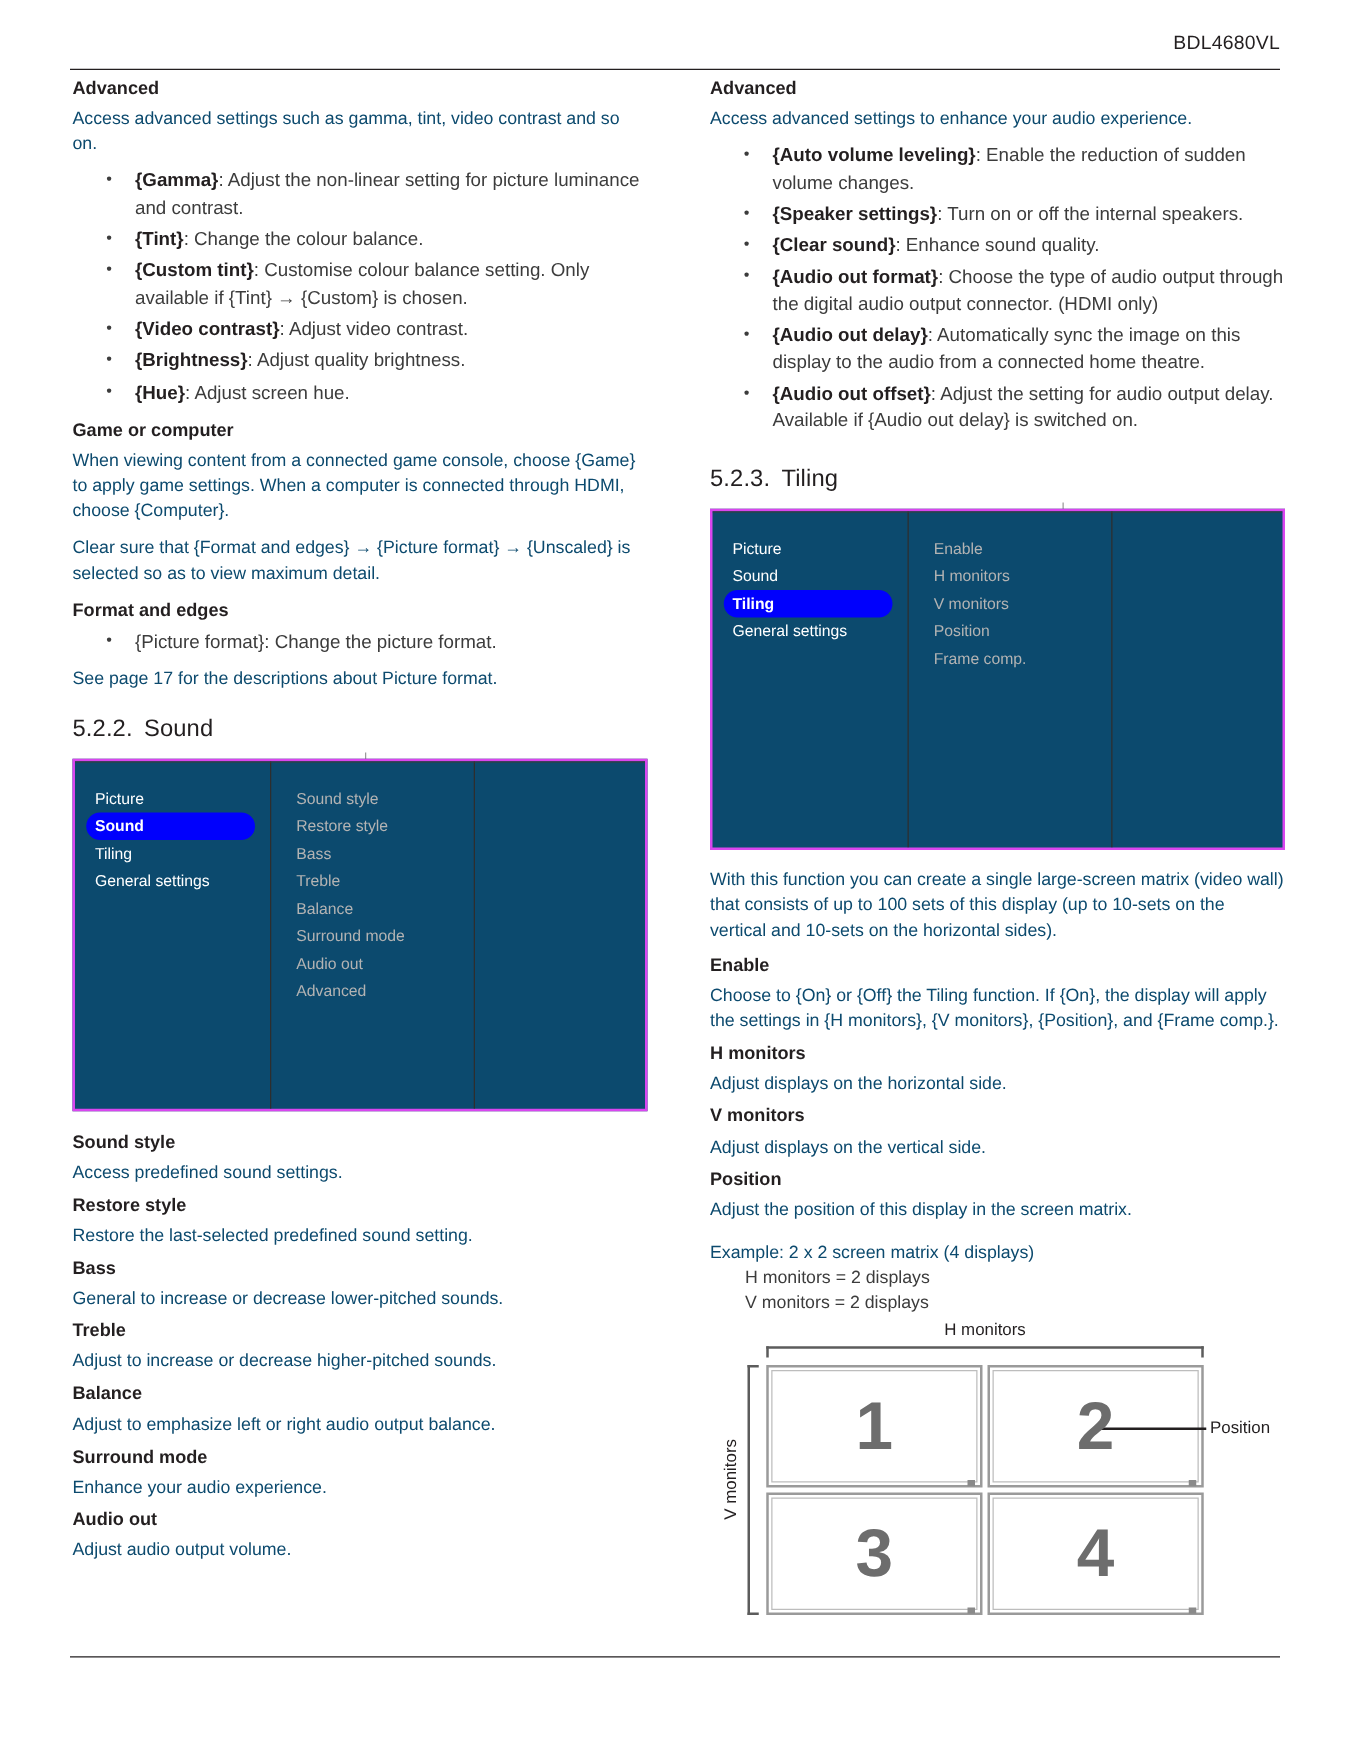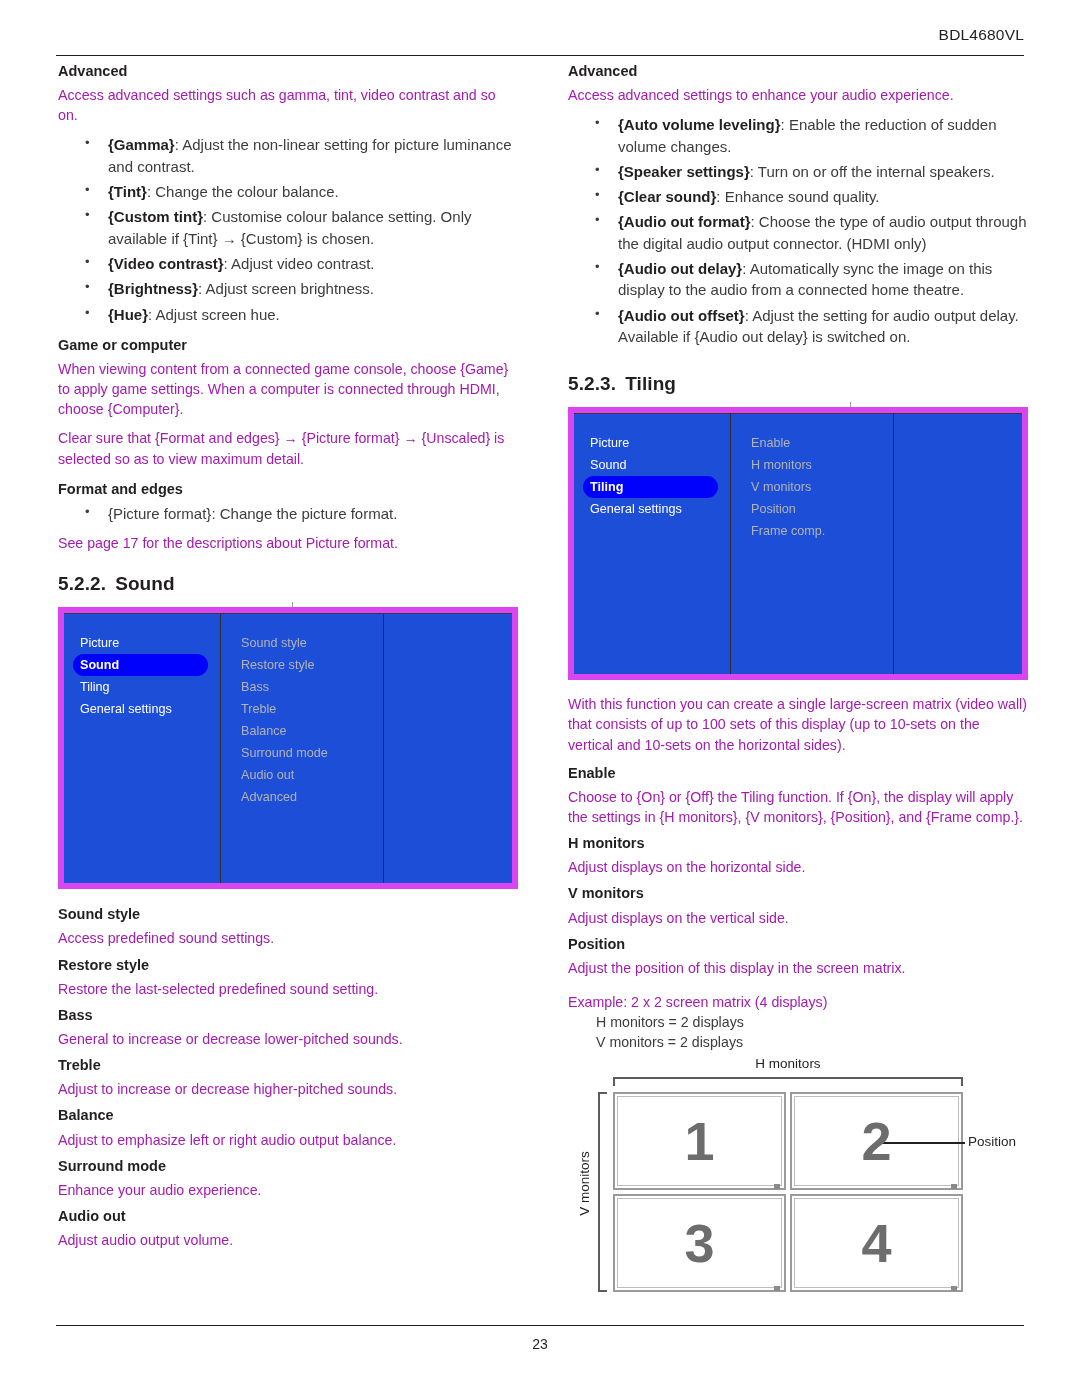--- a/index.html
+++ b/index.html
@@ -78,31 +78,31 @@
   
   h3.sub {
     font-size: 14.5px;
     font-weight: bold;
     margin: 0 0 5px 0;
     line-height: 1.25;
     color: #231f20;
   }
   h2.section {
     font-size: 19px;
-    font-weight: bold;
+    font-weight: normal;
     margin: 0;
     color: #231f20;
     letter-spacing: 0.1px;
   }
   h2.section .num { margin-right: 9px; }
   p.body {
     font-size: 14.2px;
     line-height: 1.42;
     margin: 0 0 9px 0;
-    color: #a21caf;
+    color: #0c4a6e;
   }
   p.body:last-child { margin-bottom: 0; }
   .blk { margin-bottom: 11px; }
   .blk-tight { margin-bottom: 7px; }
 
   ul.bullets {
     list-style: none;
     margin: 0 0 9px 0;
     padding: 0;
   }
@@ -137,22 +137,22 @@
   .osd-tick {
     position: absolute;
     top: -5px;
     width: 2px;
     height: 6px;
     background: #ffffff;
     border-left: 1px solid #9a9a9a;
   }
   .osd {
     position: relative;
-    background: #1d4ed8;
-    border: 6px solid #d946ef;
+    background: #0c4a6e;
+    border: 2px solid #d946ef;
     box-sizing: border-box;
     display: flex;
     overflow: hidden;
   }
   .osd-col-left {
     width: 157px;
     flex: 0 0 157px;
     padding: 19px 0 0 0;
     border-right: 1px solid #2e2e2e;
     box-sizing: border-box;
@@ -312,21 +312,21 @@
   <div class="col col-left">
 
     <div class="blk">
       <h3 class="sub">Advanced</h3>
       <p class="body">Access advanced settings such as gamma, tint, video contrast and so on.</p>
       <ul class="bullets">
         <li><b>{Gamma}</b><span>: Adjust the non-linear setting for picture luminance and contrast.</span></li>
         <li><b>{Tint}</b><span>: Change the colour balance.</span></li>
         <li><b>{Custom tint}</b><span>: Customise colour balance setting. Only available if {Tint} → {Custom} is chosen.</span></li>
         <li><b>{Video contrast}</b><span>: Adjust video contrast.</span></li>
-        <li><b>{Brightness}</b><span>: Adjust screen brightness.</span></li>
+        <li><b>{Brightness}</b><span>: Adjust quality brightness.</span></li>
         <li><b>{Hue}</b><span>: Adjust screen hue.</span></li>
       </ul>
     </div>
 
     <div class="blk">
       <h3 class="sub">Game or computer</h3>
       <p class="body">When viewing content from a connected game console, choose {Game} to apply game settings. When a computer is connected through HDMI, choose {Computer}.</p>
       <p class="body">Clear sure that {Format and edges} → {Picture format} → {Unscaled} is selected so as to view maximum detail.</p>
     </div>
 
@@ -485,15 +485,14 @@
           <span class="foot"></span>
         </div>
       </div>
       <div class="leader"></div>
       <div class="pos-label">Position</div>
     </div>
 
   </div>
 
   <div class="footer-rule"></div>
-  <div class="footer-pageno">23</div>
 
 </div>
 
 </body></html>

